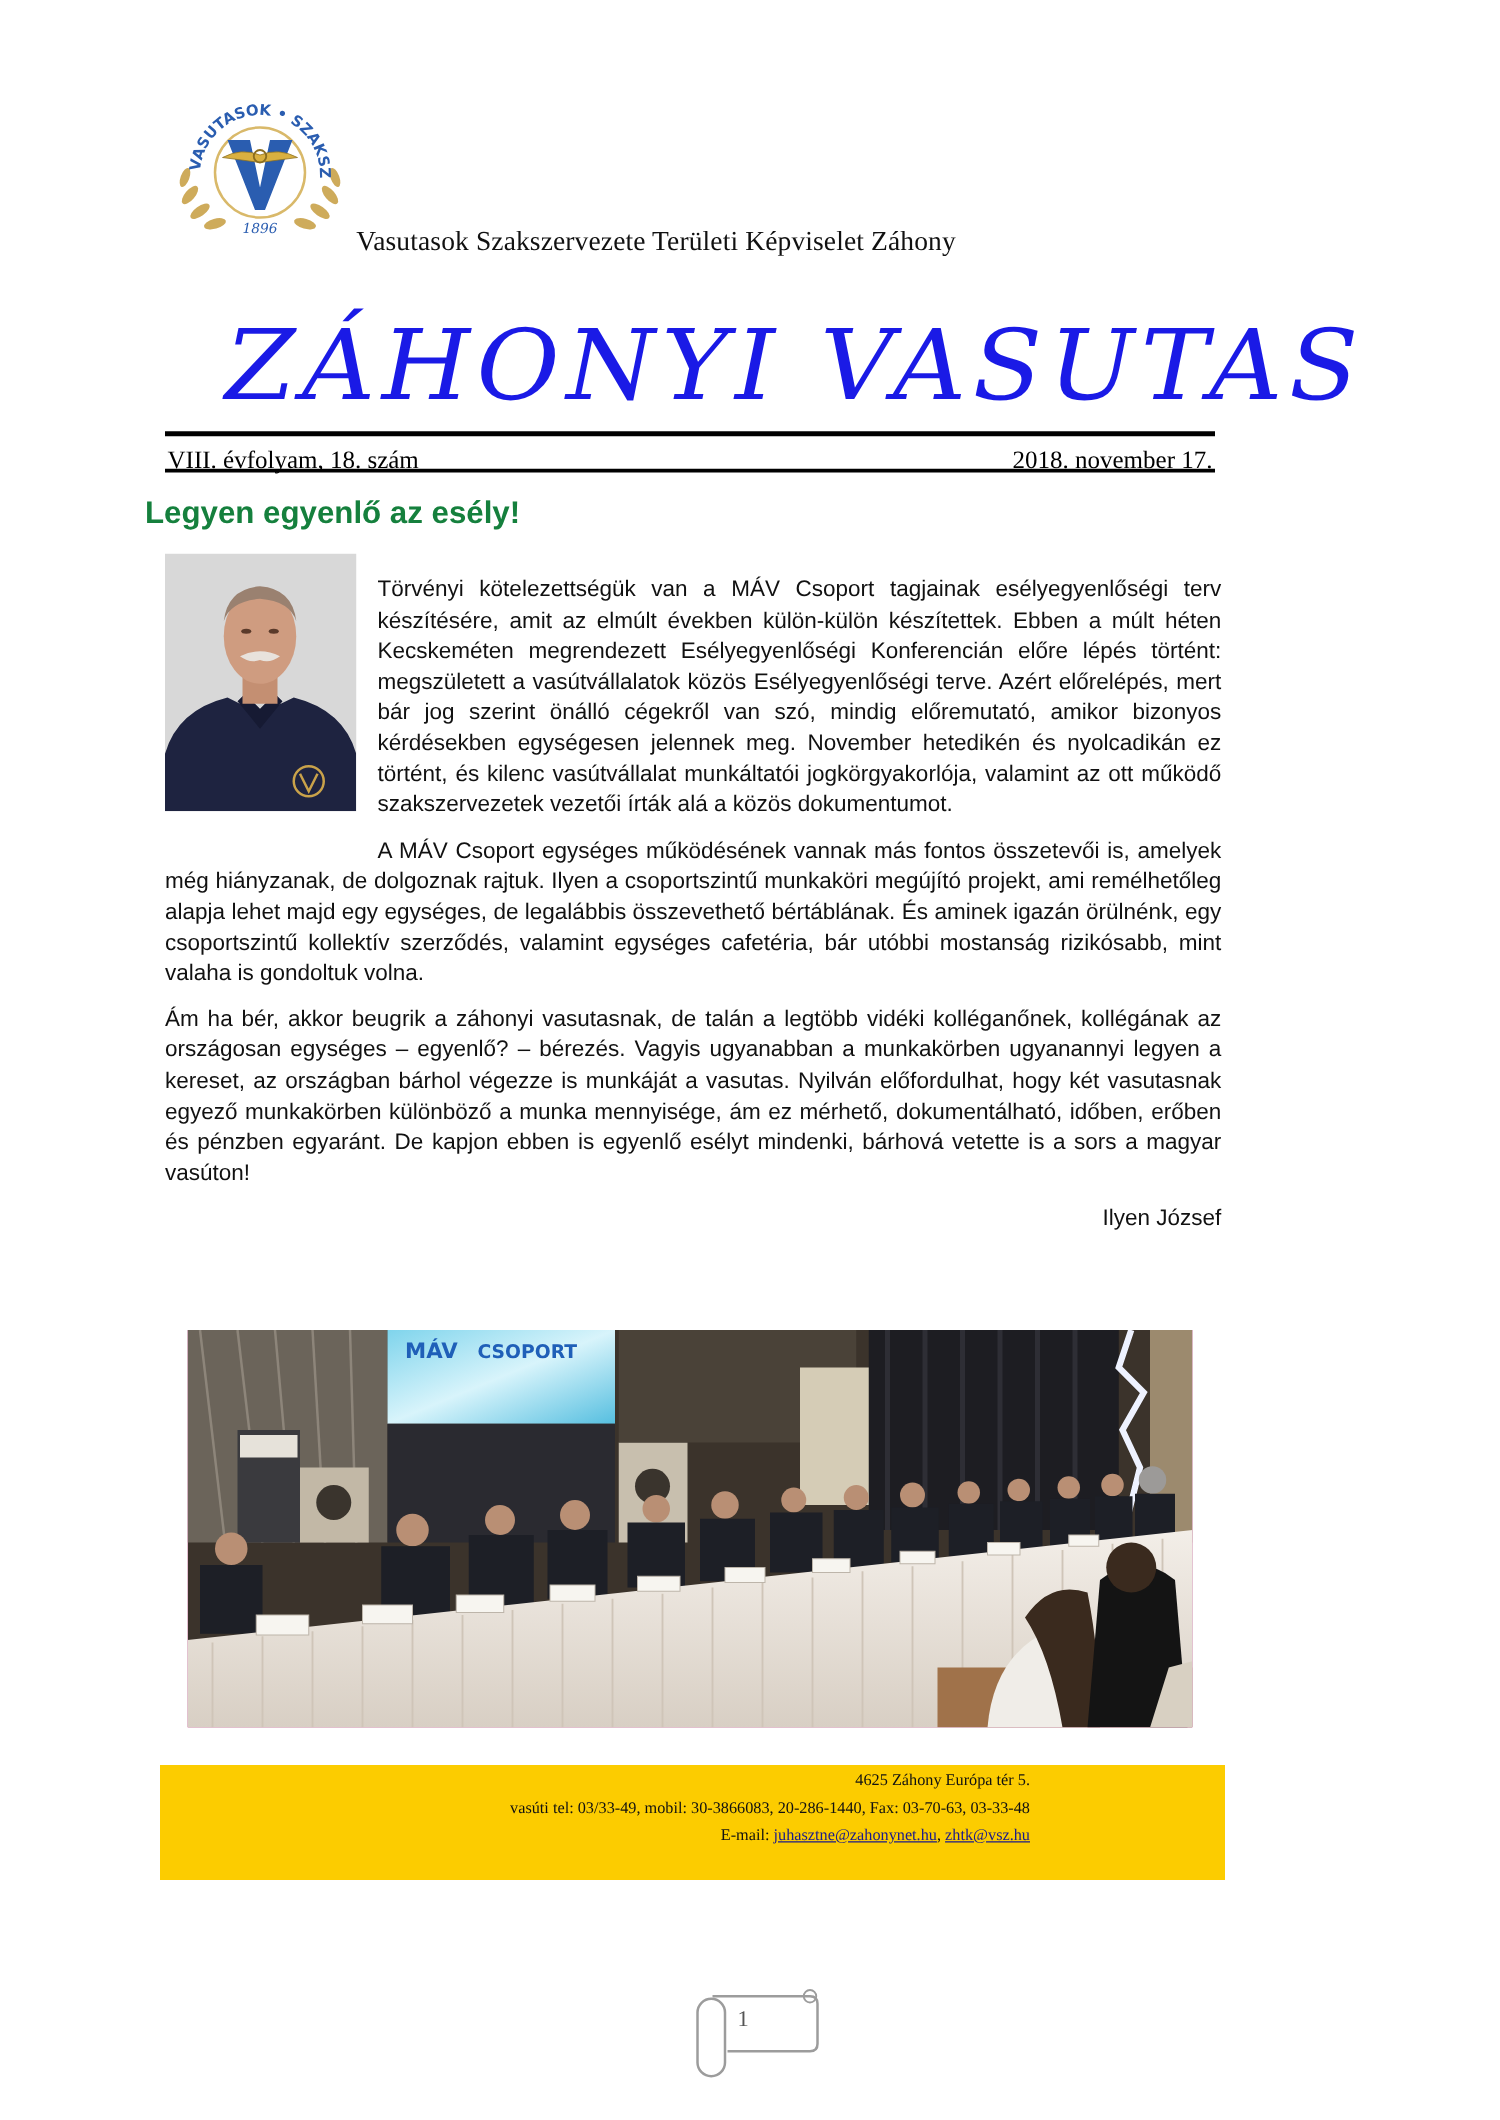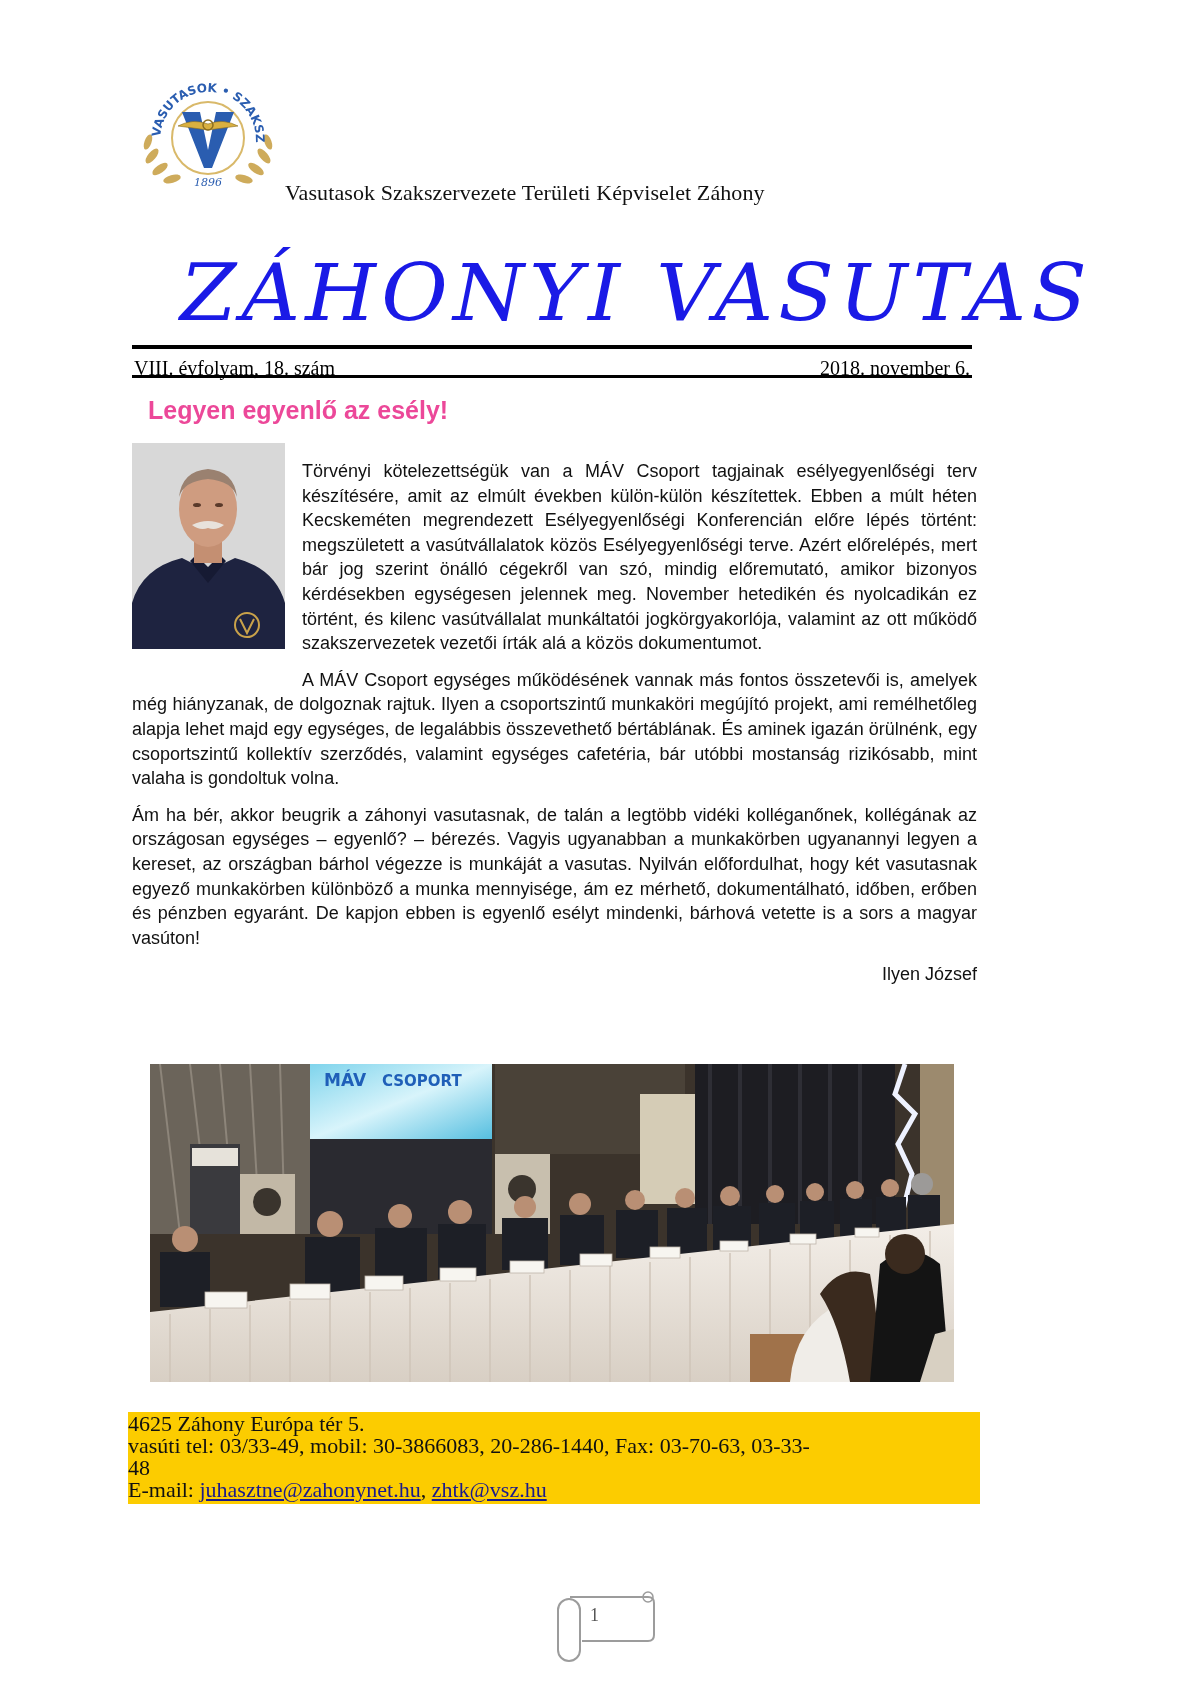--- a/index.html
+++ b/index.html
@@ -8,33 +8,33 @@
   .logo { position: absolute; left: 138px; top: 68px; width: 140px; height: 126px; }
   .org-name { position: absolute; left: 285px; top: 180px; font-family: "Liberation Serif", serif; font-size: 22px; color: #111; white-space: nowrap; letter-spacing: 0.1px; }
 
   .masthead { position: absolute; left: 180px; top: 248px; width: 780px; text-align: center; font-family: "DejaVu Serif", serif; font-style: italic; font-size: 78px; color: #1a1ae6; letter-spacing: 5px; white-space: nowrap; transform: scaleX(1.04); transform-origin: left center; }
 
   .rule { position: absolute; left: 132px; width: 840px; background: #000; }
   .rule.top { top: 345px; height: 4px; }
   .rule.bottom { top: 375px; height: 3px; }
   .issue-line { position: absolute; left: 134px; top: 350px; width: 836px; height: 36px; font-family: "Liberation Serif", serif; font-size: 20px; display: flex; justify-content: space-between; align-items: center; }
 
-  .headline { position: absolute; left: 148px; top: 396px; font-size: 25px; font-weight: bold; color: #ec4899; }
+  .headline { position: absolute; left: 116px; top: 396px; font-size: 25px; font-weight: bold; color: #15803d; }
 
   .portrait { position: absolute; left: 132px; top: 443px; width: 153px; height: 206px; background: #d9d9d9; overflow: hidden; }
 
   .article { position: absolute; left: 132px; top: 459px; width: 845px; font-size: 18px; line-height: 24.6px; color: #111; text-align: justify; }
   .article p { margin: 0 0 12px 0; }
   .article .float-spacer { float: left; width: 170px; height: 228px; }
   .author { text-align: right; margin-top: -2px; }
 
   .photo { position: absolute; left: 150px; top: 1064px; width: 804px; height: 318px; overflow: hidden; background: #f9a8d4; }
 
   .footer-band { position: absolute; left: 128px; top: 1412px; width: 852px; height: 92px; background: #fccc00; }
-  .footer-text { position: absolute; left: 128px; top: 1413px; width: 696px; text-align: left; font-family: "Liberation Serif", serif; font-size: 22px; line-height: 22px; color: #111; }
+  .footer-text { position: absolute; left: 128px; top: 1413px; width: 696px; text-align: right; font-family: "Liberation Serif", serif; font-size: 13px; line-height: 22px; color: #111; }
   .footer-text a { color: #1a1a8c; text-decoration: underline; }
 
   .page-num-scroll { position: absolute; left: 548px; top: 1585px; width: 110px; height: 80px; }
   .page-num { position: absolute; left: 590px; top: 1605px; font-family: "Liberation Serif", serif; font-size: 18px; color: #555; }
 </style>
 </head>
 <body>
 
 <div class="logo">
   <svg width="140" height="126" viewBox="0 0 140 126">
@@ -65,21 +65,21 @@
   </svg>
 </div>
 
 <div class="org-name">Vasutasok Szakszervezete Területi Képviselet Záhony</div>
 
 <div class="masthead">ZÁHONYI VASUTAS</div>
 
 <div class="rule top"></div>
 <div class="issue-line">
   <span>VIII. évfolyam, 18. szám</span>
-  <span>2018. november 6.</span>
+  <span>2018. november 17.</span>
 </div>
 <div class="rule bottom"></div>
 
 <div class="headline">Legyen egyenlő az esély!</div>
 
 <div class="portrait">
   <svg width="153" height="206" viewBox="0 0 153 206">
     <rect width="153" height="206" fill="#d8d8d8"></rect>
 
     <path d="M0 206 L0 160 Q10 125 50 115 L76 128 L103 115 Q143 125 153 160 L153 206 Z" fill="#1e2340"></path>

